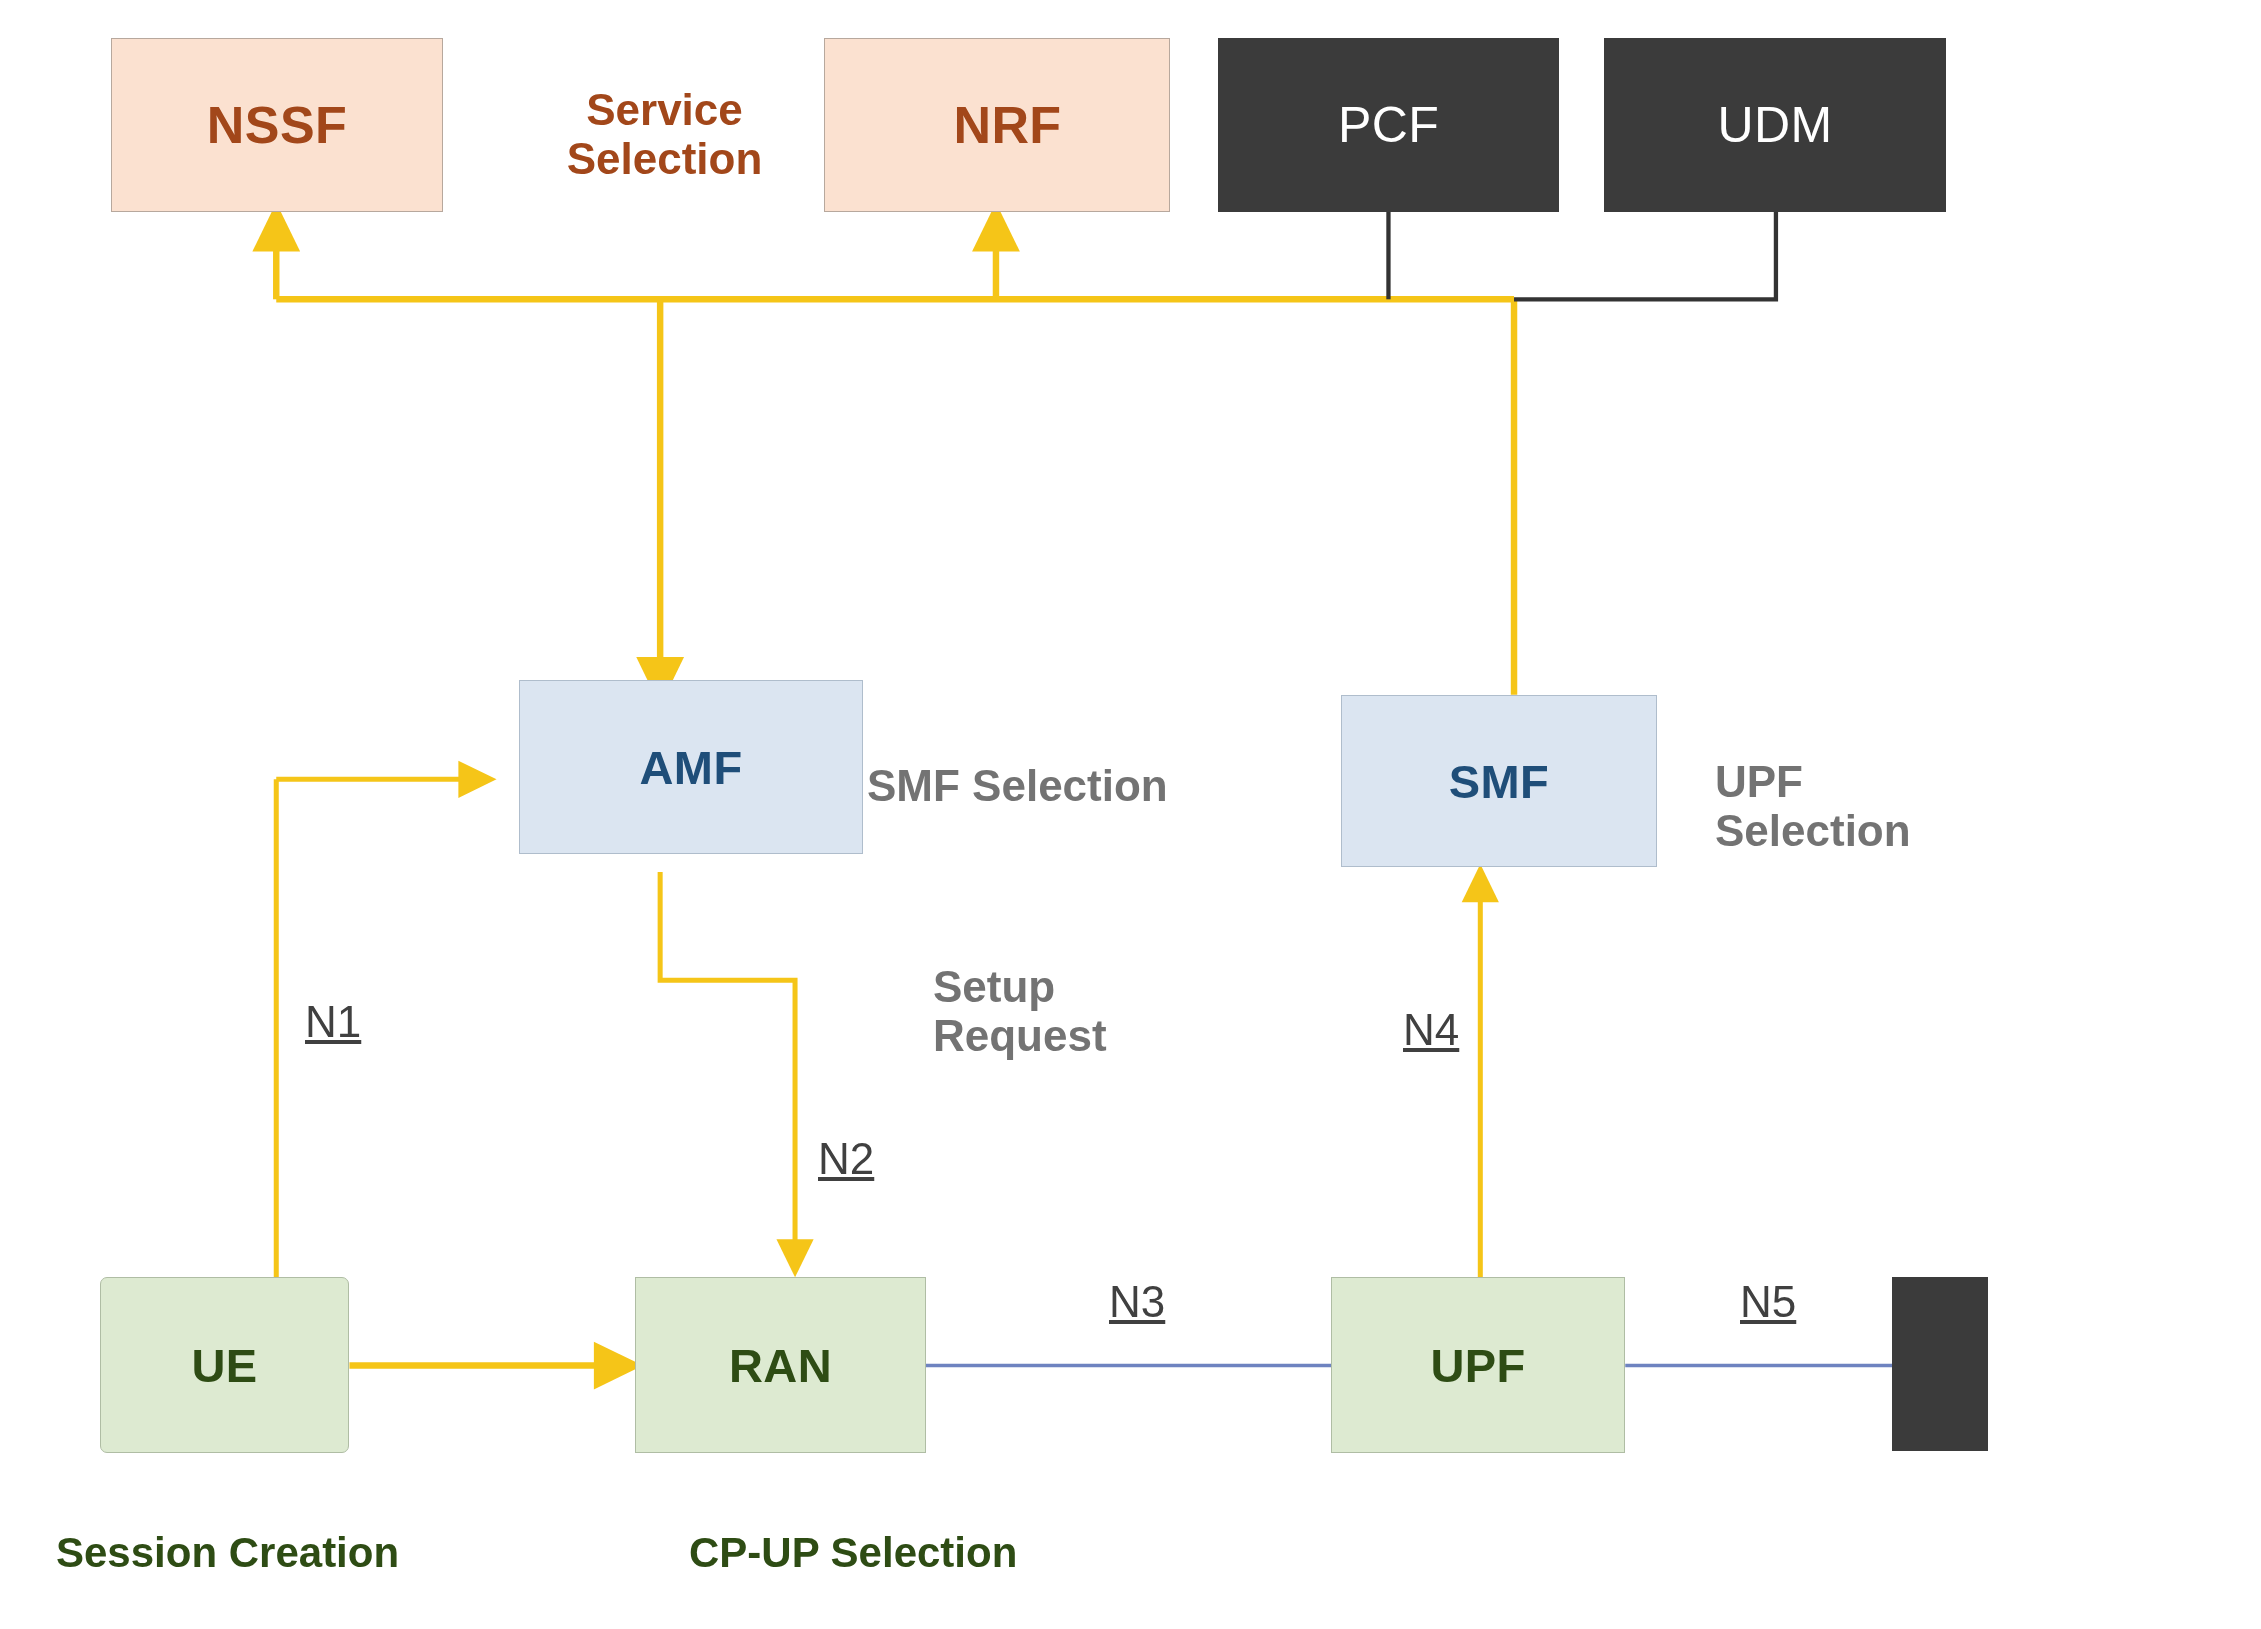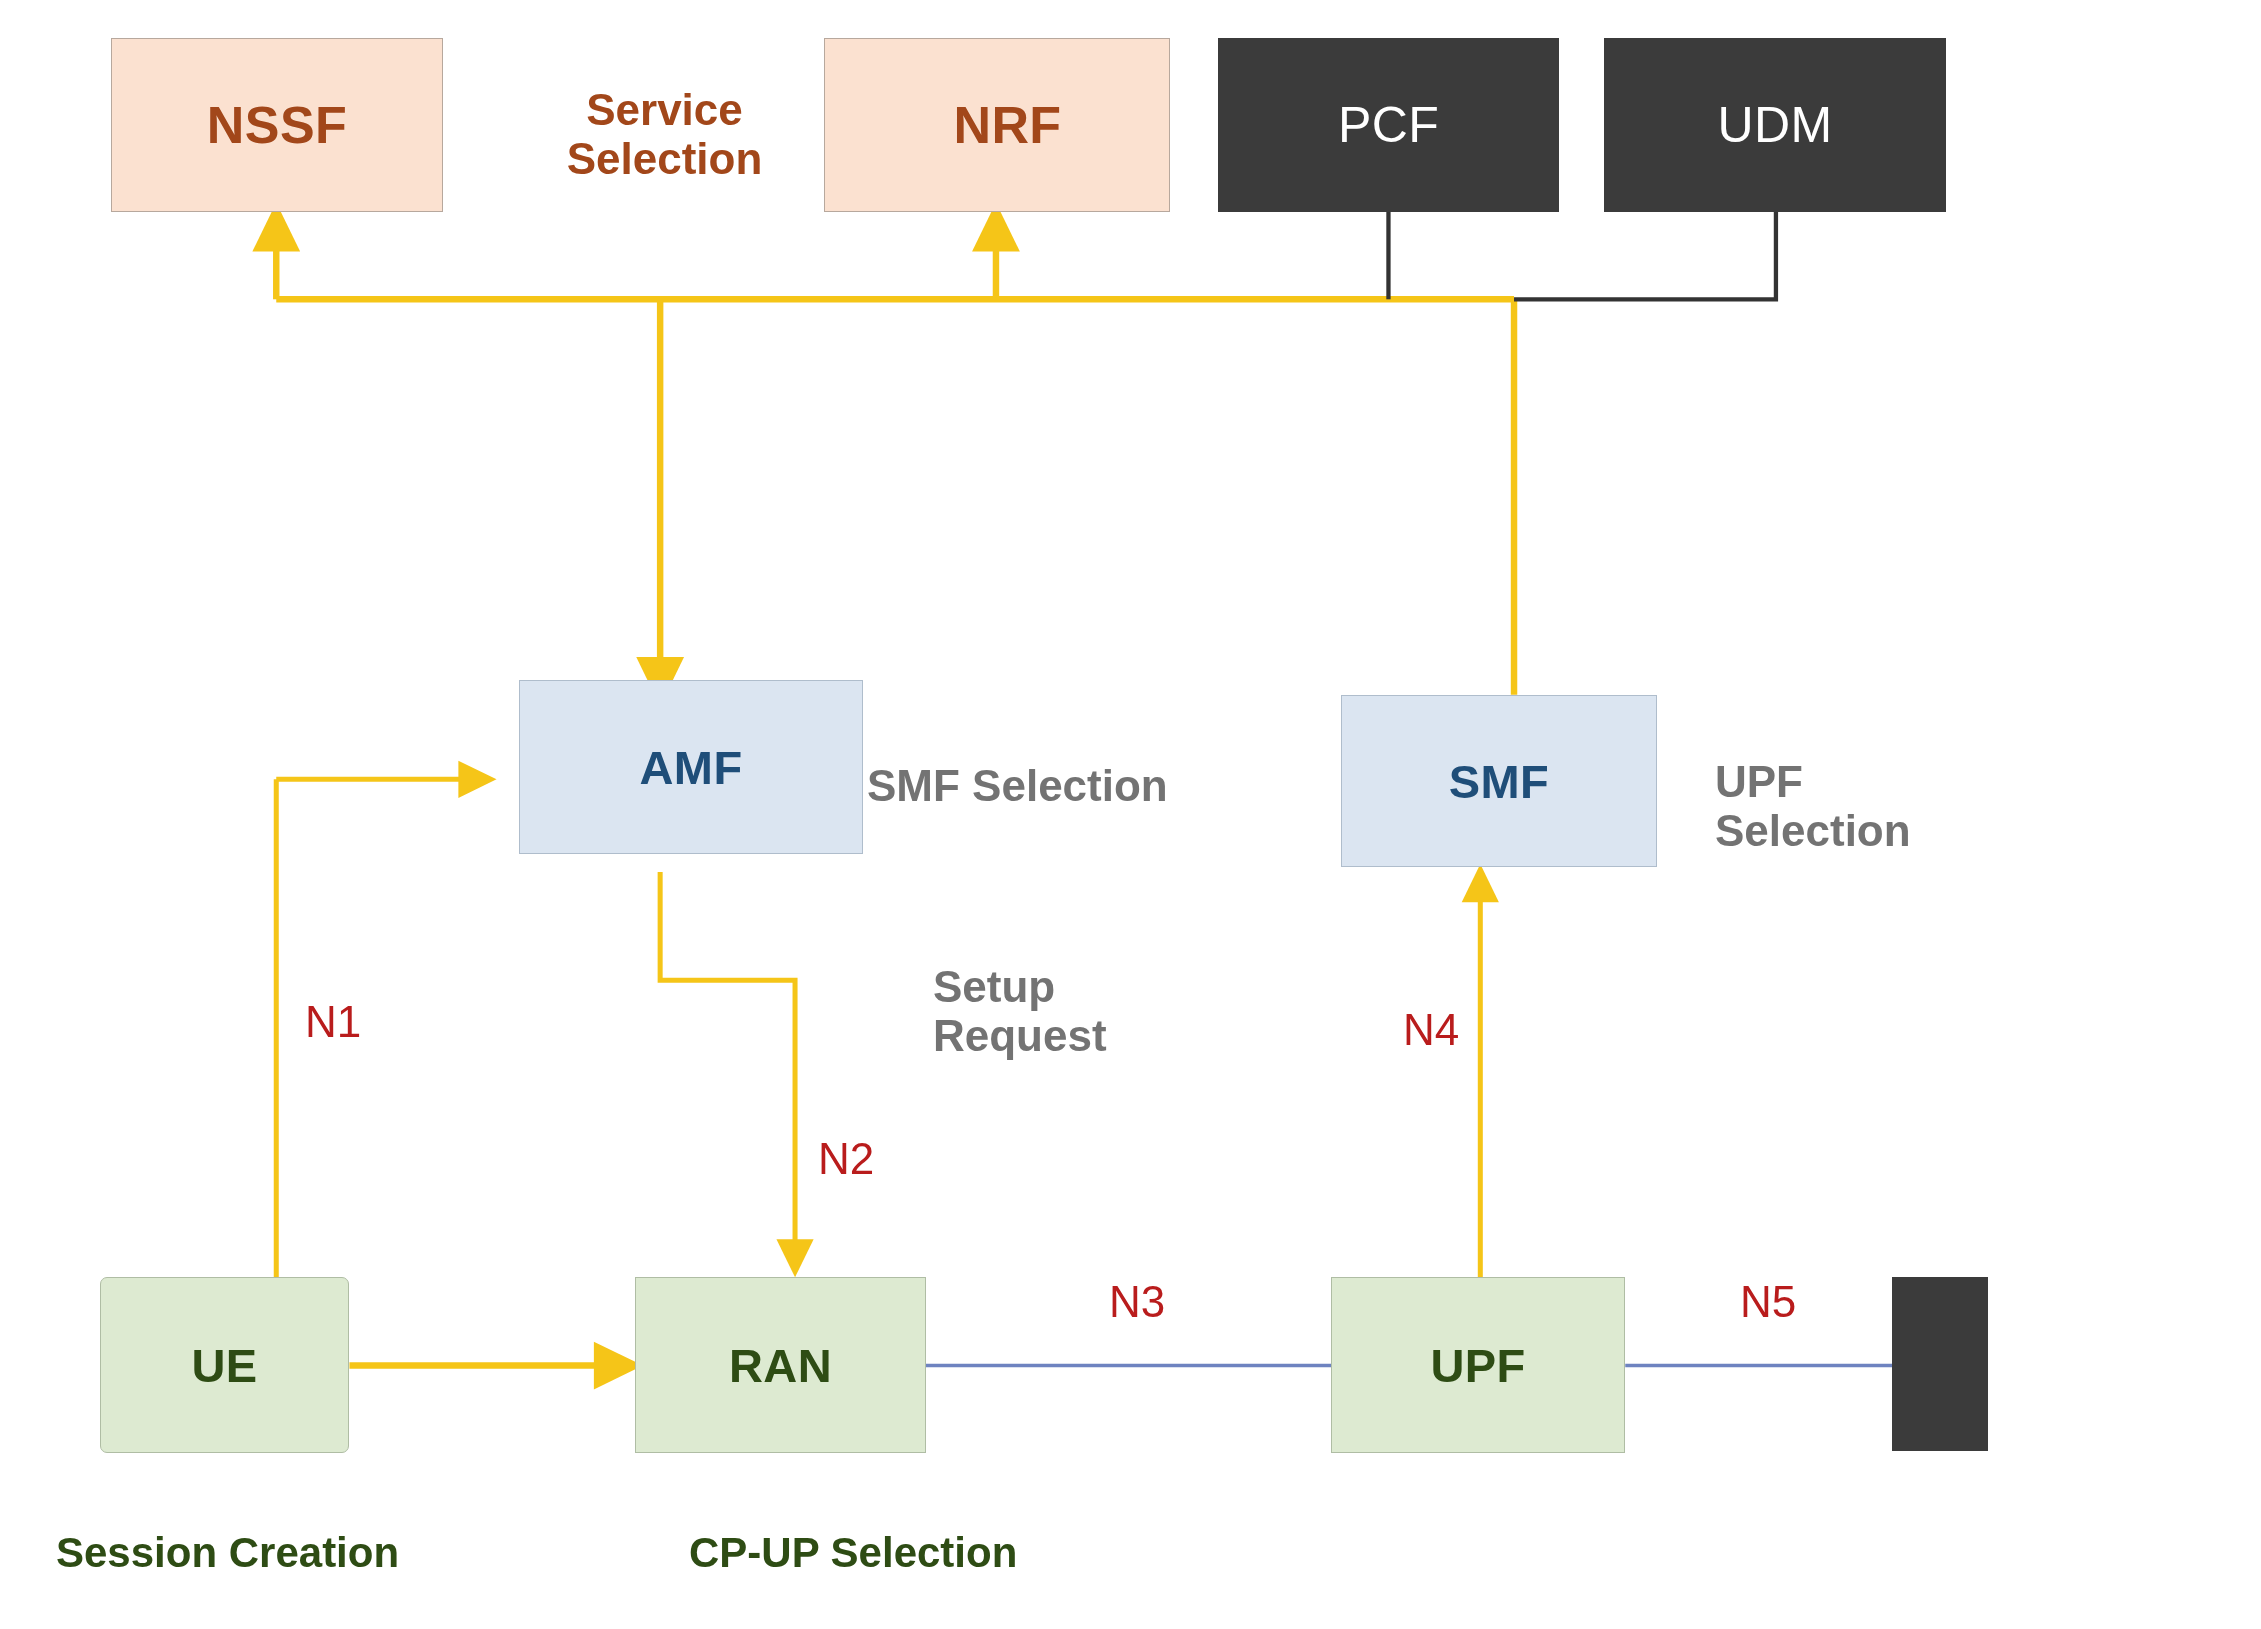--- a/index.html
+++ b/index.html
@@ -26,21 +26,21 @@
   .lbl{
     position:absolute;
     font-weight:bold;
     line-height:1.12;
     z-index:6;
     white-space:pre-line;
   }
   .lbl-brown{color:#A2471A;}
   .lbl-blue{color:#737373;}
   .lbl-green{color:#2E4C14;}
-  .lbl-plain{color:#b91c1c;font-weight:normal;}
+  .lbl-plain{color:#404040;font-weight:normal;text-decoration:underline;}
   svg.wires{position:absolute;left:0;top:0;width:2261px;height:1629px;z-index:1;}
 </style>
 </head>
 <body>
 
 <div id="canvas">
 
   <svg class="wires" viewBox="0 0 3151 2270">
     <defs>
       <marker id="ah-yellow" markerWidth="9" markerHeight="9" refX="4.2" refY="4.5" orient="auto" markerUnits="strokeWidth">

